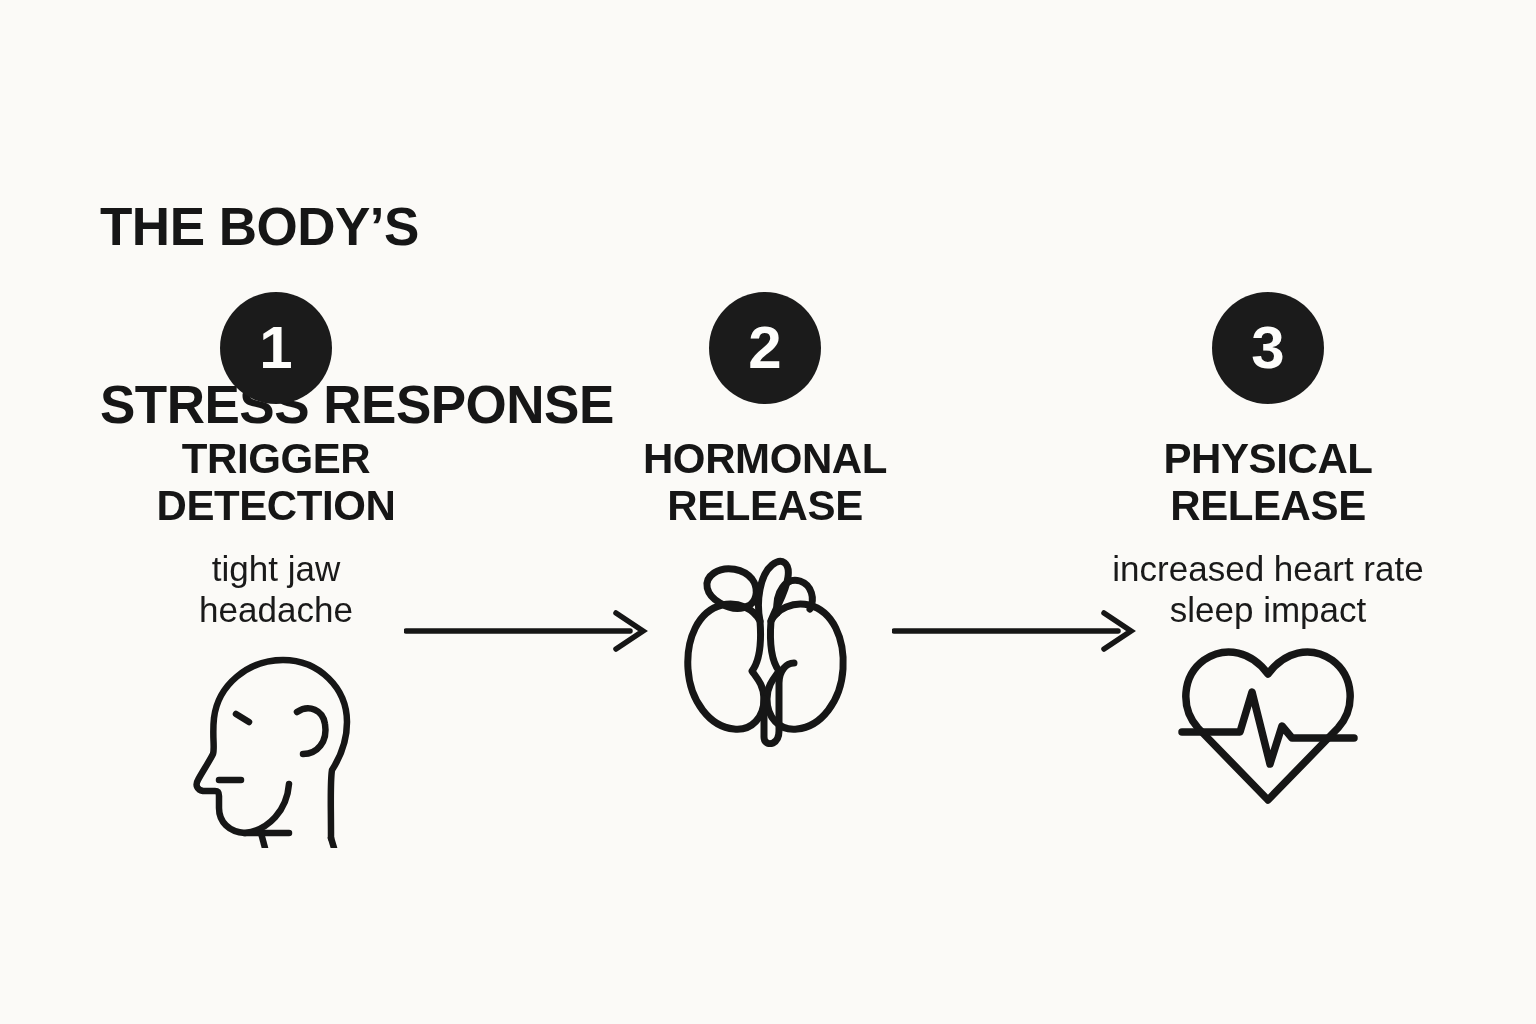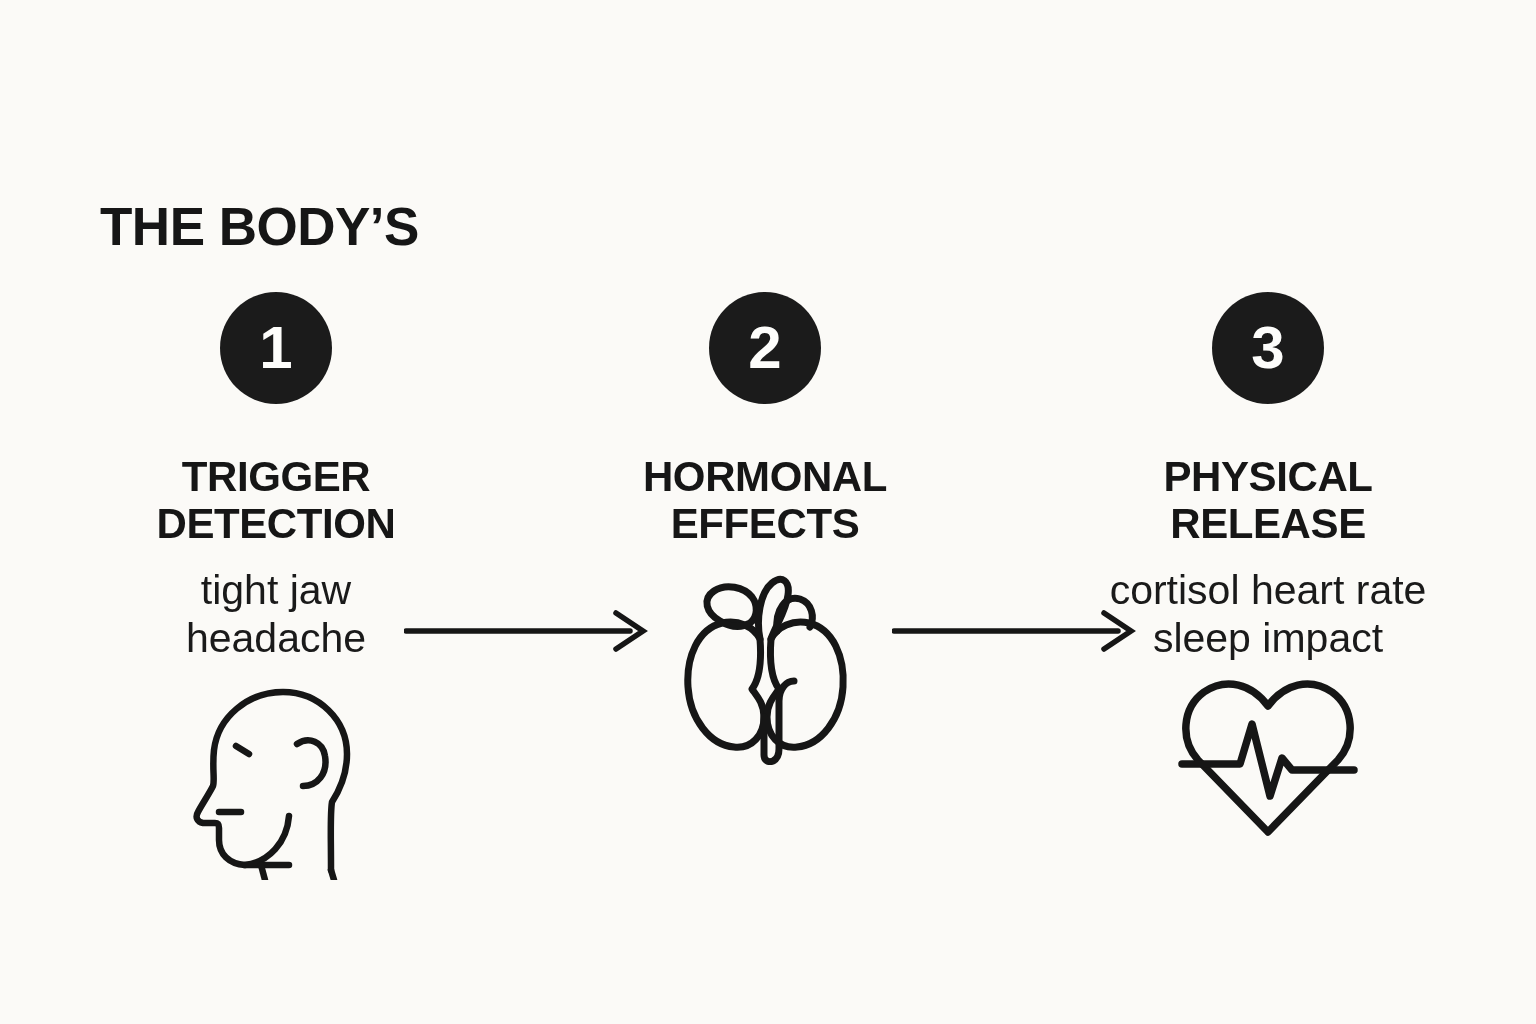--- a/index.html
+++ b/index.html
@@ -65,33 +65,33 @@
     display: flex;
     align-items: center;
     justify-content: center;
     font-size: 60px;
     font-weight: bold;
     line-height: 1;
     margin-top: 12px;
   }
 
   .step-title {
-    margin-top: 50px;
+    margin-top: 32px;
     font-size: 42px;
     font-weight: bold;
     line-height: 1.11;
     letter-spacing: -0.4px;
     text-align: center;
     color: #161616;
     white-space: pre-line;
   }
 
   .step-sub {
     margin-top: 20px;
-    font-size: 41px;
+    font-size: 35px;
     font-weight: normal;
     line-height: 1.16;
     text-align: center;
     color: #1a1a1a;
     max-width: 350px;
     white-space: pre-line;
   }
 
   .step-icon {
     margin-top: 22px;
@@ -108,20 +108,21 @@
   .arrow-1 { left: 404px; width: 248px; }
   .arrow-2 { left: 892px; width: 248px; }
 </style>
 </head>
 <body>
 
 <div class="canvas">
 
   <div class="title">
     <span class="title-line">THE BODY’S</span>
+    <span class="title-line">STRESS RESPONSE</span>
   </div>
 
   <div class="steps">
 
     <svg class="arrow arrow-1" viewBox="0 0 248 52">
       <line x1="2" y1="26" x2="226" y2="26" stroke="#161616" stroke-width="5.5" stroke-linecap="round"></line>
       <polyline points="212,8 239,26 212,44" fill="none" stroke="#161616" stroke-width="5.5" stroke-linecap="round" stroke-linejoin="miter"></polyline>
     </svg>
 
     <svg class="arrow arrow-2" viewBox="0 0 248 52">
@@ -154,21 +155,21 @@
 
           <line x1="70" y1="181" x2="74" y2="196"></line>
           <line x1="140" y1="186" x2="143" y2="196"></line>
         </g>
       </svg>
     </div>
 
     <div class="step step-2">
       <div class="badge">2</div>
       <div class="step-title">HORMONAL
-EFFECTS</div>
+RELEASE</div>
       <svg class="step-icon" width="178" height="196" viewBox="0 0 178 196">
         <g fill="none" stroke="#161616" stroke-width="7" stroke-linecap="round" stroke-linejoin="round">
 
           <path d="M84 70 C78 58 62 50 46 54 C22 60 10 88 12 118 C14 150 34 176 58 178
                    C76 180 88 166 88 148 C88 134 80 126 76 120 C82 112 86 96 84 70 Z"></path>
 
           <path d="M44 52 C30 44 26 30 38 22 C50 14 68 18 76 28 C82 36 82 48 74 54 C64 60 54 58 44 52 Z"></path>
 
           <path d="M95 70 C101 58 117 50 133 54 C157 60 169 88 167 118 C165 150 145 176 121 178
                    C103 180 91 166 91 148 C91 134 99 126 103 120 C97 112 93 96 95 70 Z"></path>
@@ -180,21 +181,21 @@
           <path d="M88 148 L88 186 C88 191 92 194 97 192 C101 190 103 186 103 180 L103 132
                    C103 120 110 112 118 112"></path>
         </g>
       </svg>
     </div>
 
     <div class="step step-3">
       <div class="badge">3</div>
       <div class="step-title">PHYSICAL
 RELEASE</div>
-      <div class="step-sub">cortisol heart rate
+      <div class="step-sub">increased heart rate
 sleep impact</div>
       <svg class="step-icon" width="184" height="166" viewBox="0 0 184 166">
         <g fill="none" stroke="#161616" stroke-width="7.5" stroke-linecap="round" stroke-linejoin="round">
 
           <path d="M92 158 L22 86 C4 66 6 34 28 18 C50 3 76 10 92 32 C108 10 134 3 156 18
                    C178 34 180 66 162 86 L92 158 Z"></path>
 
           <path d="M6 90 L52 90 L64 90 L76 50 L94 122 L106 84 L116 96 L130 96 L178 96"></path>
         </g>
       </svg>

